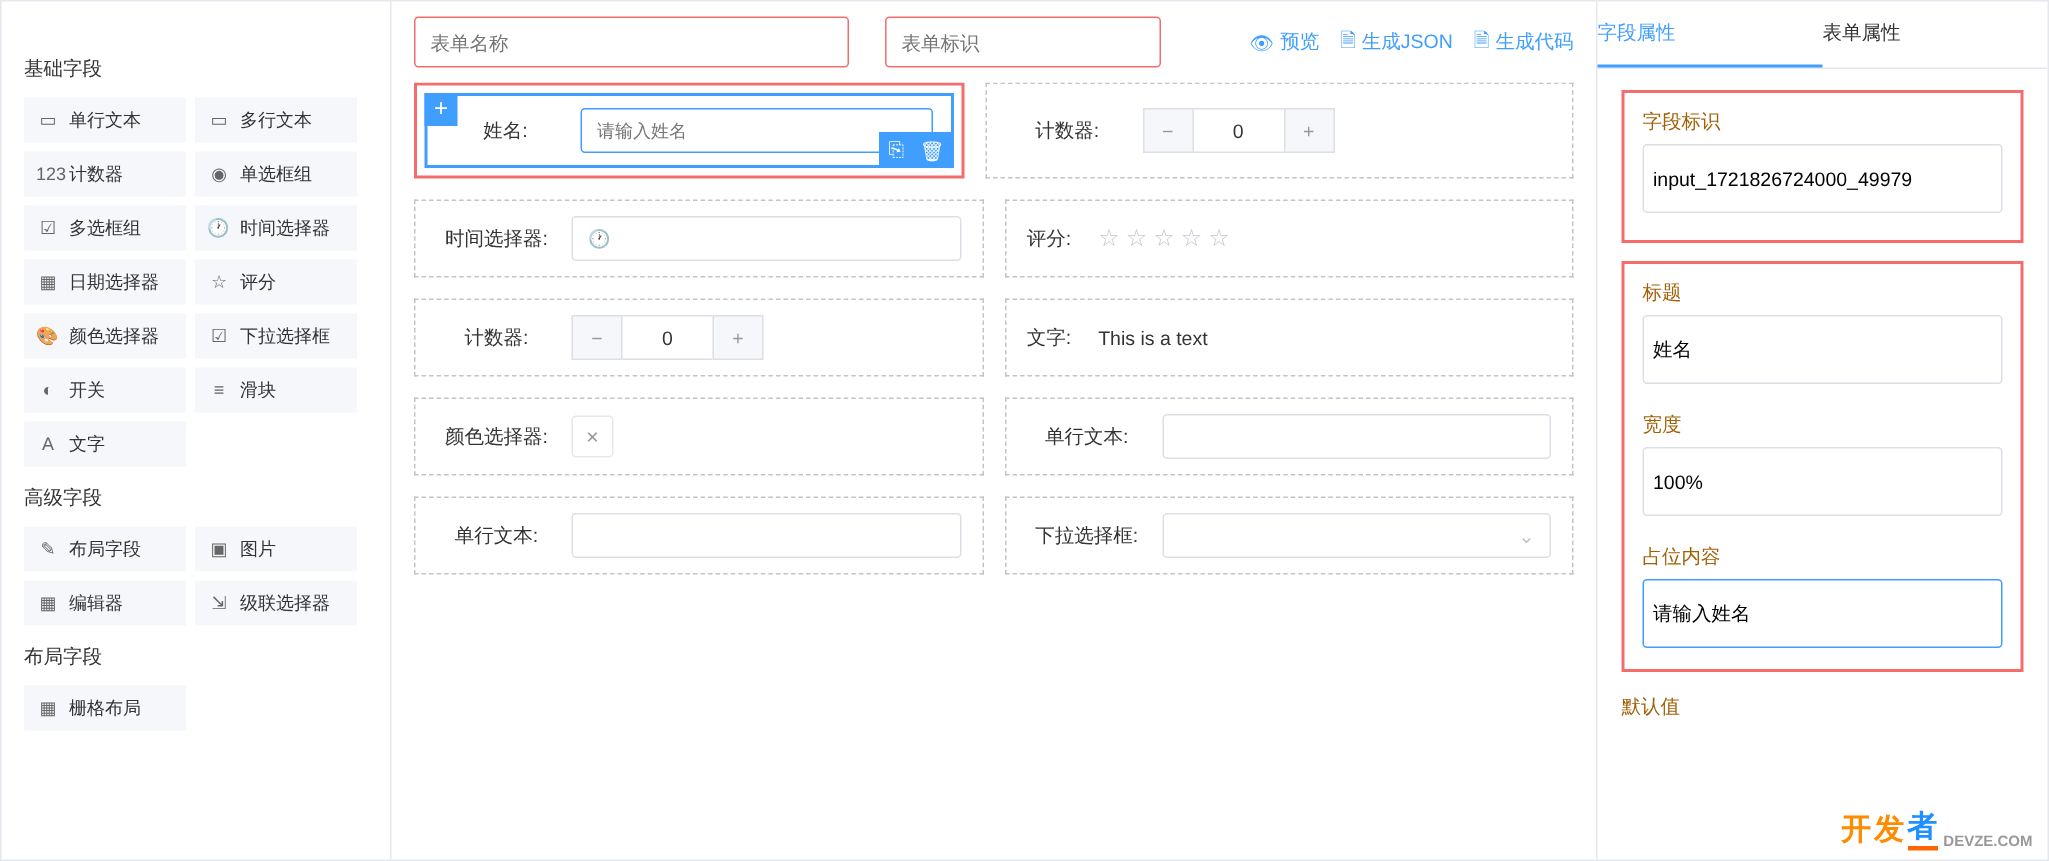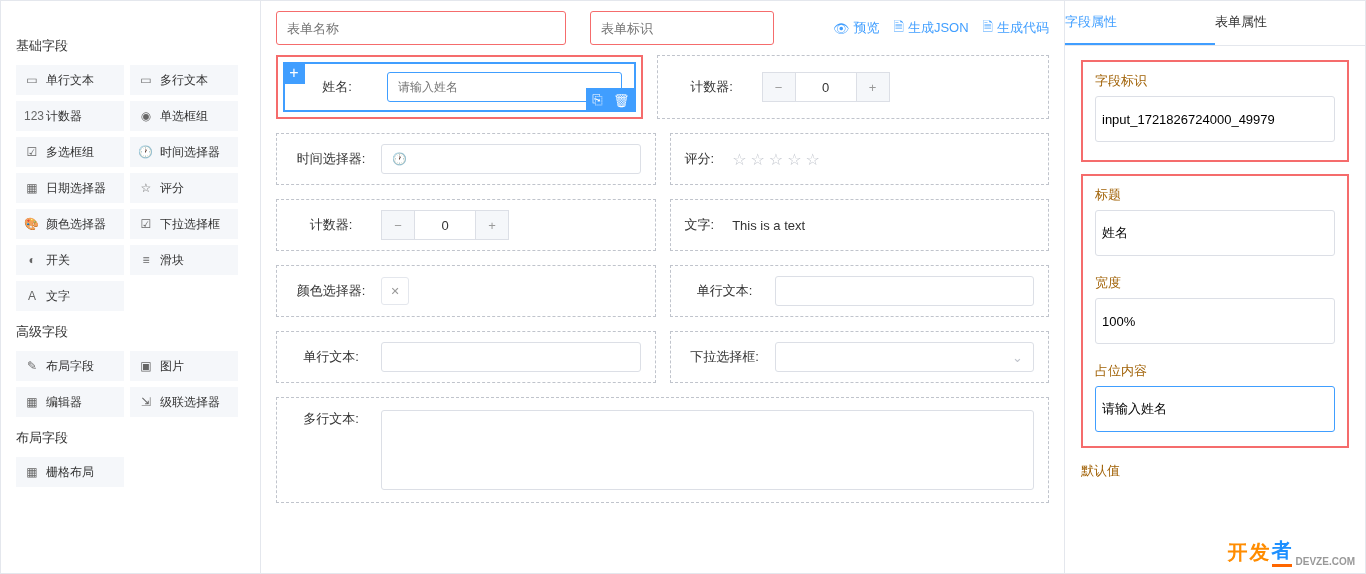--- a/index.html
+++ b/index.html
@@ -247,24 +247,20 @@
         <div class="dashed-box">
           <div class="field-label">下拉选择框:</div>
           <div class="field-control">
               <div class="select-box">
                 <span>⌄</span>
               </div>
             </div>
         </div>
       </div>
 
-      <div class="textarea-row">
-        <div class="field-label">多行文本:</div>
-        <textarea style=""></textarea>
-      </div>
     </div>
   </div>
 
   <div class="right-panel" style="position:relative">
     <div class="tabs">
       <div class="tab active">字段属性</div>
       <div class="tab">表单属性</div>
     </div>
     <div class="props">
       <div class="red-box1">

